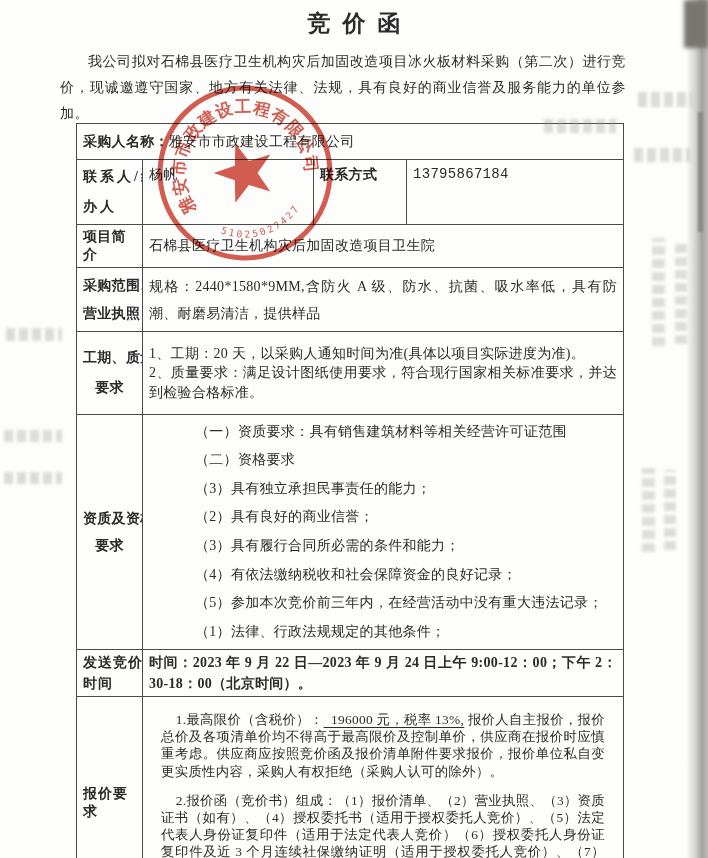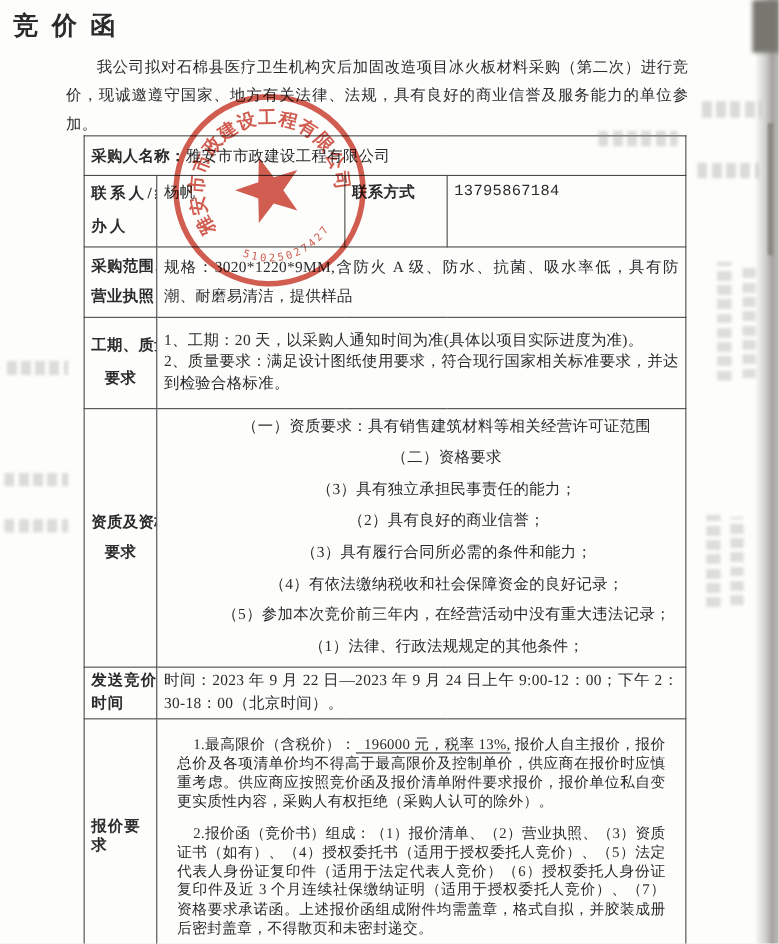--- a/index.html
+++ b/index.html
@@ -4,21 +4,21 @@
 <style>
   html,body{margin:0;padding:0;background:#e8e8e6;}
   .page{
     position:relative;width:708px;height:858px;margin:0 auto;
     background:#fdfdfc;overflow:hidden;
     font-family:"Liberation Serif","DejaVu Serif",serif;
     color:#2b2b2b;
   }
   
   .title{
-    margin:8px 0 10px 0;text-align:left;
+    margin:8px 0 10px 0;text-align:center;
     font-size:23px;font-weight:700;letter-spacing:12px;text-indent:12px;
   }
   .intro{
     margin:0 0 0 60px;width:566px;
     font-size:14px;line-height:26px;text-align:justify;text-indent:2em;
     letter-spacing:0.4px;
   }
   
   table.bid{
     position:absolute;left:76px;top:123px;width:547px;
@@ -30,36 +30,36 @@
     padding:2px 6px;overflow:hidden;
   }
   td.lbl{font-weight:700;padding:2px 3px 2px 5px;}
   td.lbl .list-line{white-space:nowrap;}
   .r1 td{height:29px;}
   .r2 td{height:31px;}
   .r3 td{height:47px;}
   .r4 td{height:38px;}
   .r5 td{height:59px;}
   .r6 td{height:78px;}
-  .r7 td{height:230px;text-align:center;}
+  .r7 td{height:230px;}
   .r8 td{height:42px;}
   .r9 td{height:158px;}
   .inline-label{font-weight:700;}
   .contact-lbl{line-height:30px;letter-spacing:3px;vertical-align:top;padding-top:4px;}
   .scope-lbl{line-height:28px;vertical-align:top;padding-top:7px;}
   .sched-lbl{line-height:30px;text-align:center;}
   .qual-lbl{line-height:27px;text-align:center;}
   .send-lbl{line-height:21px;vertical-align:top;padding-top:4px;letter-spacing:1px;}
   .quote-lbl{letter-spacing:1px;}
   .scope-val{line-height:27px;vertical-align:top;padding-top:5px;text-align:justify;padding-right:10px;}
   .sched-val .sched-line{line-height:19.5px;text-align:justify;}
   .sched-val{padding:6px 10px 2px 8px;}
   .qual-val{vertical-align:top;padding-top:6px;}
   .qual-val .qual-line{line-height:28.6px;padding-left:46px;}
-  .send-val{line-height:21px;vertical-align:top;padding-top:3px;text-align:justify;padding-right:8px;}
+  .send-val{line-height:21px;vertical-align:top;padding-top:3px;text-align:justify;padding-right:8px;font-weight:bold;}
   .quote-val{font-size:13.4px;line-height:17.2px;vertical-align:top;padding:4px 8px 2px 8px;text-align:justify;}
   .quote-val p{margin:12px;text-indent:1.1em;}
   .num{font-family:Liberation Mono, monospace;}
   .u{text-decoration:underline;text-underline-offset:3px;}
   
   .stamp{
     position:absolute;left:156px;top:84px;width:178px;height:178px;
     transform:rotate(-18deg);opacity:.82;mix-blend-mode:multiply;
     pointer-events:none;
   }
@@ -106,26 +106,30 @@
     </tr>
     <tr class="r3">
       <td class="lbl contact-lbl">
             <div class="list-line">联系人/经</div>
             <div class="list-line">办人</div>
           </td>
       <td style="vertical-align:top;padding-top:6px;">杨帆</td>
       <td class="lbl" style="vertical-align:top;padding-top:6px;">联系方式</td>
       <td class="num" style="vertical-align:top;padding-top:6px;">13795867184</td>
     </tr>
+    <tr class="r4">
+      <td class="lbl">项目简介</td>
+      <td colspan="3">石棉县医疗卫生机构灾后加固改造项目卫生院</td>
+    </tr>
     <tr class="r5">
       <td class="lbl scope-lbl">
             <div class="list-line">采购范围、</div>
             <div class="list-line">营业执照</div>
           </td>
-      <td colspan="3" class="scope-val">规格：3020*1220*9MM,含防火 A 级、防水、抗菌、吸水率低，具有防潮、耐磨易清洁，提供样品</td>
+      <td colspan="3" class="scope-val">规格：2440*1580*9MM,含防火 A 级、防水、抗菌、吸水率低，具有防潮、耐磨易清洁，提供样品</td>
     </tr>
     <tr class="r6">
       <td class="lbl sched-lbl">
             <div class="list-line">工期、质量</div>
             <div class="list-line">要求</div>
           </td>
       <td colspan="3" class="sched-val">
             <div class="sched-line">1、工期：20 天，以采购人通知时间为准(具体以项目实际进度为准)。</div>
             <div class="sched-line">2、质量要求：满足设计图纸使用要求，符合现行国家相关标准要求，并达到检验合格标准。</div>
           </td>

